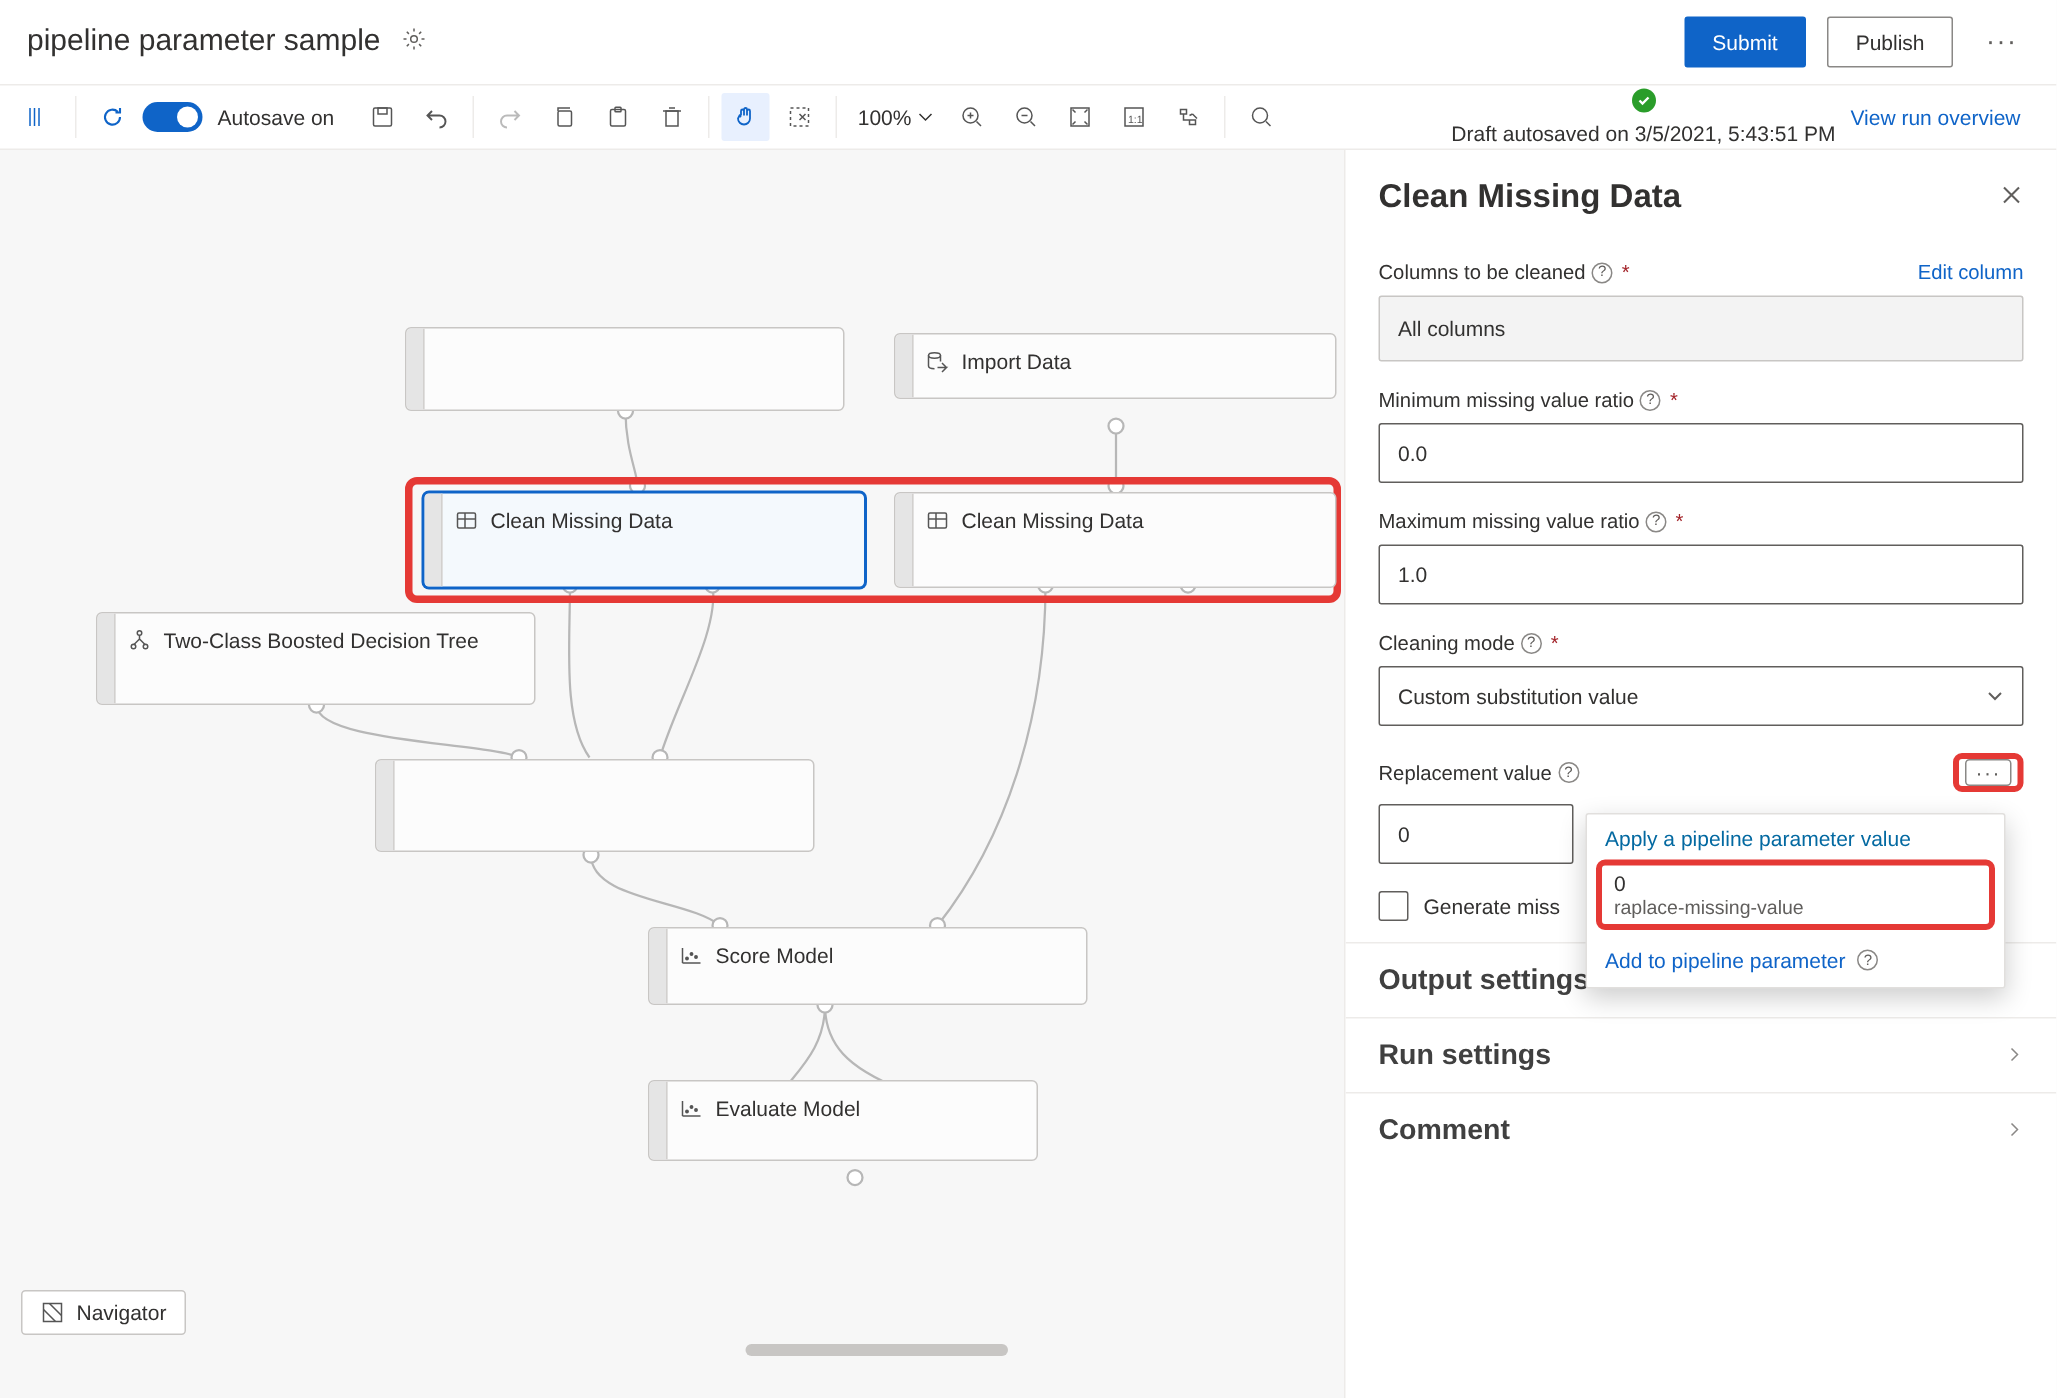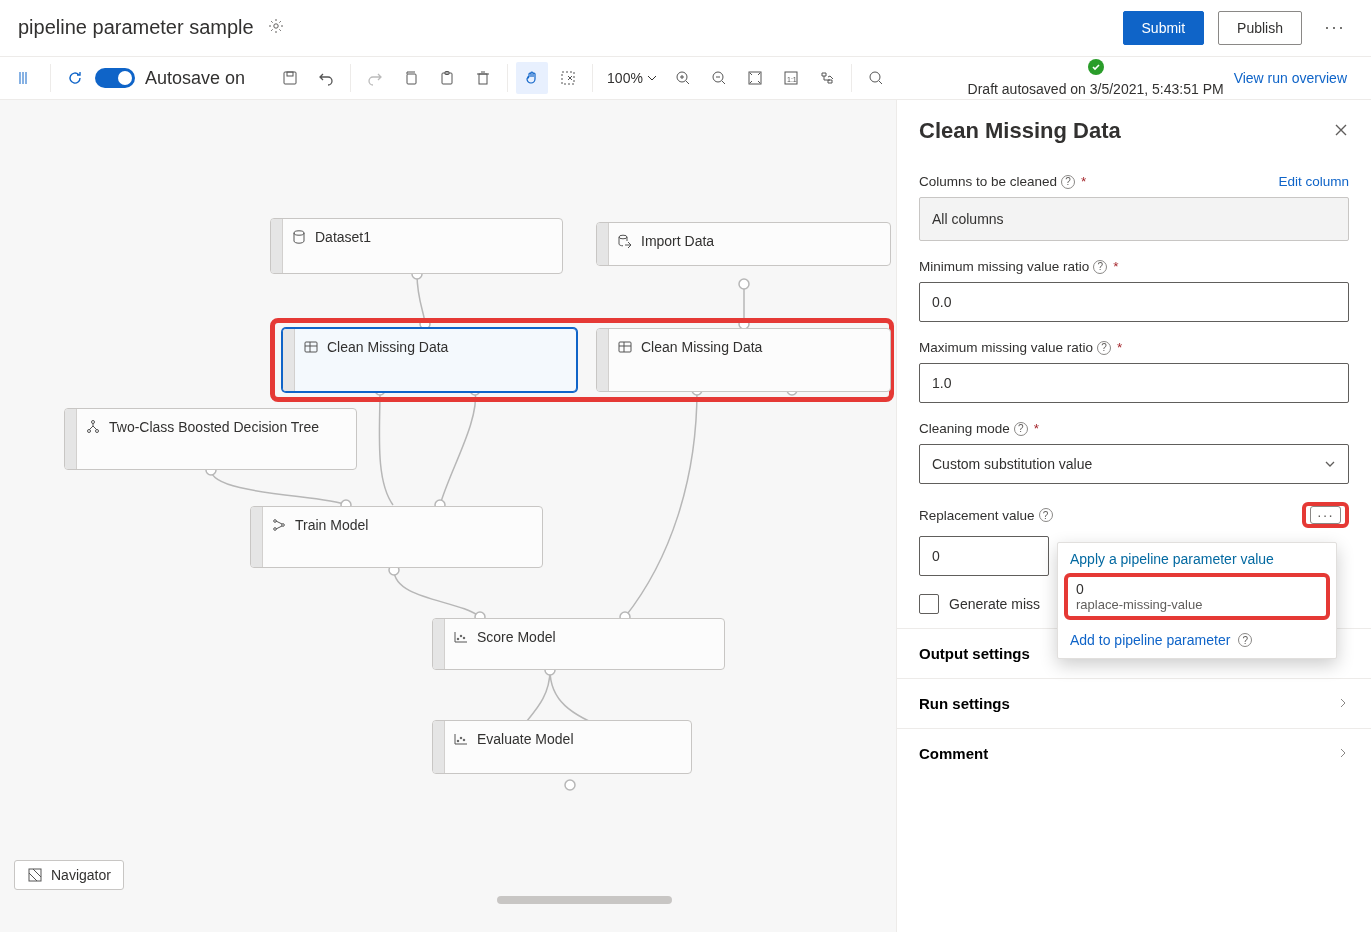--- a/index.html
+++ b/index.html
@@ -16,21 +16,21 @@
   .btn.secondary { background:#fff; color:#323130; border:1px solid #8a8886; }
   .more-dots { color:#605e5c; padding:4px 8px; cursor:pointer; font-size:18px; letter-spacing:1px; }
 
   
   .toolbar { height:44px; display:flex; align-items:center; padding:0 10px; gap:4px; border-top:1px solid #edebe9; border-bottom:1px solid #edebe9; background:#fff; }
   .tb-btn { width:32px; height:32px; display:flex; align-items:center; justify-content:center; color:#555; border-radius:2px; cursor:pointer; }
   .tb-btn.active { background:#e8f0fe; }
   .tb-sep { width:1px; height:28px; background:#edebe9; margin:0 4px; }
   .toggle { width:40px; height:20px; background:#0f64c8; border-radius:999px; position:relative; cursor:pointer; }
   .toggle::after { content:""; position:absolute; right:3px; top:3px; width:14px; height:14px; border-radius:50%; background:#fff; }
-  .autosave-label { font-size:18px; color:#323130; margin-left:6px; margin-right:25px; }
+  .autosave-label { font-size:14px; color:#323130; margin-left:6px; margin-right:12px; }
   .zoom { font-size:14px; color:#323130; padding:0 6px; display:flex; align-items:center; gap:4px; }
   .tb-right { margin-left:auto; display:flex; align-items:center; gap:10px; padding-right:14px; }
   .draft-status { display:flex; align-items:center; gap:6px; color:#323130; font-size:14px;flex-direction:column; }
   .status-dot { width:16px; height:16px; border-radius:50%; background:#2a9d2a; display:flex; align-items:center; justify-content:center; }
   .status-dot svg { width:10px; height:10px; }
   .link { color:#0f64c8; cursor:pointer; }
 
   
   .canvas { position:absolute; left:0; top:100px; width:896px; height:832px; background:#f7f7f7; overflow:hidden; }
   .node { position:absolute; background:#fcfcfc; border:1px solid #c8c6c4; border-radius:4px; display:flex; flex-direction:column; overflow:hidden; box-shadow:0 0 0 rgba(0,0,0,0); }
@@ -55,21 +55,21 @@
   .label-link { margin-left:auto; color:#0f64c8; font-size:13.5px; cursor:pointer; }
   .field-box { width:100%; border:1px solid #605e5c; border-radius:2px; height:40px; padding:0 12px; display:flex; align-items:center; font-size:14px; color:#323130; margin-top:8px; background:#fff; }
   .field-box.ro { background:#f3f3f3; border-color:#c8c6c4; height:44px; }
   .field-box.select { justify-content:space-between; }
   .chev { color:#605e5c; }
   .help-icon { display:inline-flex; width:14px; height:14px; border:1px solid #8a8886; border-radius:50%; align-items:center; justify-content:center; font-size:10px; color:#605e5c; }
   .more-hl { border:4px solid #e53935; border-radius:6px; padding:1px 4px; margin-left:auto; }
   .more-hl-inner { border:1px solid #8a8886; border-radius:3px; padding:0px 6px; font-size:14px; color:#605e5c; cursor:pointer; background:#fff; letter-spacing:1px; }
   .checkbox-row { display:flex; align-items:center; gap:10px; margin-top:18px; }
   .checkbox { width:20px; height:20px; border:1px solid #605e5c; border-radius:2px; }
-  .section-row { height:50px; border-top:1px solid #edebe9; display:flex; align-items:center; padding:0 22px; font-size:15px; font-weight:600; color:#000000; cursor:pointer; }
+  .section-row { height:50px; border-top:1px solid #edebe9; display:flex; align-items:center; padding:0 22px; font-size:19px; font-weight:600; color:#404040; cursor:pointer; }
   .section-row .arrow { margin-left:auto; color:#8a8886; }
 
   
   .popup { position:absolute; background:#fff; border:1px solid #e1dfdd; box-shadow:0 6px 18px rgba(0,0,0,0.2); border-radius:2px; z-index:20; }
   .popup-label { font-size:14px; color:#0369a1; padding:8px 12px 6px 12px; }
   .popup-item { padding:6px 12px; }
   .popup-item .l1 { font-size:14px; color:#323130; }
   .popup-item .l2 { font-size:13px; color:#605e5c; }
   .popup-item.hl { border:4px solid #e53935; border-radius:6px; margin:0 6px 4px 6px; padding:4px 8px; }
   .popup-link { padding:8px 12px 10px 12px; color:#0f64c8; font-size:14px; display:flex; align-items:center; gap:8px; cursor:pointer; }
@@ -246,27 +246,20 @@
         <circle cx="625" cy="517" r="5"></circle>
       <circle cx="550" cy="570" r="5"></circle>
       <circle cx="520" cy="630" r="5"></circle>
         <circle cx="610" cy="630" r="5"></circle>
       <circle cx="570" cy="685" r="5"></circle>
     </g>
   </svg>
 
   <div class="node with-stripe" style="left:270px; top:118px; width:293px; height:56px;">
     <div class="stripe"></div>
-    <div class="node-content">
-        <svg class="node-icon" viewBox="0 0 16 16" fill="none" stroke="#555">
-          <ellipse cx="8" cy="4" rx="5" ry="2.2"></ellipse>
-          <path d="M3 4v8c0 1.2 2.2 2.2 5 2.2s5-1 5-2.2V4"></path>
-        </svg>
-        <span>Dataset1</span>
-      </div>
   </div>
 
   <div class="node with-stripe" style="left:596px; top:122px; width:295px; height:44px;">
     <div class="stripe"></div>
     <div class="node-content">
         <svg class="node-icon" viewBox="0 0 16 16" fill="none" stroke="#555">
           <ellipse cx="6" cy="4" rx="4" ry="1.8"></ellipse>
           <path d="M2 4v7c0 1 1.8 1.8 4 1.8"></path>
           <path d="M10 4v4"></path>
           <path d="M11 9l3 3M11 15l3-3H8"></path>
@@ -307,29 +300,20 @@
           <path d="M8 4.5V7M8 7l-4 4M8 7l4 4"></path>
           <circle cx="4" cy="12" r="1.5"></circle>
           <circle cx="12" cy="12" r="1.5"></circle>
         </svg>
         <span>Two-Class Boosted Decision Tree</span>
       </div>
   </div>
 
   <div class="node with-stripe" style="left:250px; top:406px; width:293px; height:62px;">
     <div class="stripe"></div>
-    <div class="node-content">
-        <svg class="node-icon" viewBox="0 0 16 16" fill="none" stroke="#555">
-          <circle cx="4" cy="4" r="1.3"></circle>
-          <circle cx="4" cy="12" r="1.3"></circle>
-          <circle cx="12" cy="8" r="1.3"></circle>
-          <path d="M5 4l6 3M5 12l6-3"></path>
-        </svg>
-        <span>Train Model</span>
-      </div>
   </div>
 
   <div class="node with-stripe" style="left:432px; top:518px; width:293px; height:52px;">
     <div class="stripe"></div>
     <div class="node-content">
         <svg class="node-icon" viewBox="0 0 16 16" fill="none" stroke="#555">
           <path d="M2 13V3M2 13h12"></path>
           <circle cx="5" cy="10" r="0.8" fill="#555"></circle>
           <circle cx="8" cy="7" r="0.8" fill="#555"></circle>
           <circle cx="11" cy="9" r="0.8" fill="#555"></circle>

